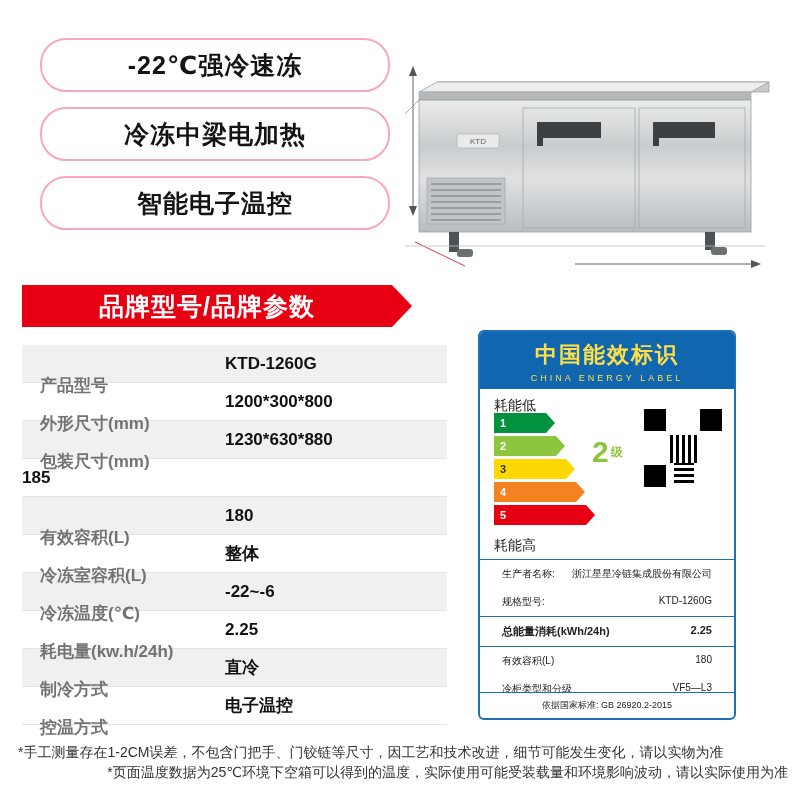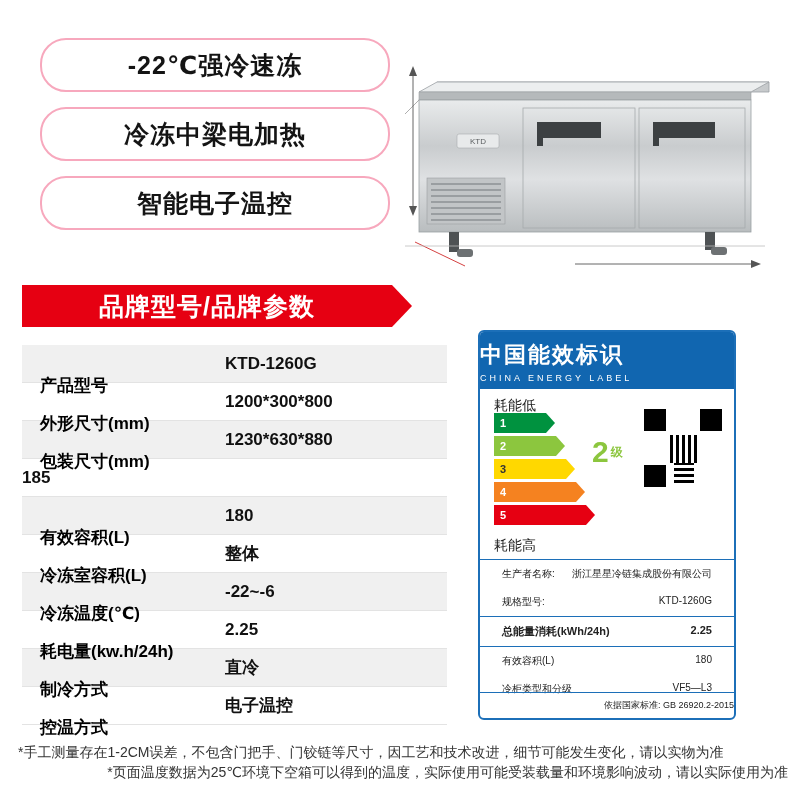--- a/index.html
+++ b/index.html
@@ -43,30 +43,30 @@
   .banner:after{
     content:"";position:absolute;right:-20px;top:0;
     border-top:21px solid transparent;border-bottom:21px solid transparent;
     border-left:20px solid #e60012;
   }
 
   
   .spec-table{position:absolute;left:22px;top:345px;width:425px;}
   .spec-row{display:flex;height:37px;align-items:center;border-bottom:1px solid #e3e3e3;}
   .spec-row.alt{background:#f0f0f0;}
-  .spec-k{width:185px;padding-left:18px;font-size:17px;font-weight:bold;color:#000000;margin-top:44px;}
+  .spec-k{width:185px;padding-left:18px;font-size:17px;font-weight:bold;color:#737373;margin-top:44px;}
   .spec-v{font-size:17px;font-weight:bold;color:#111;}
 
   
   .energy{
     position:absolute;left:478px;top:330px;width:258px;height:390px;
     border:2px solid #1c6fb8;border-radius:6px;background:#fff;
     box-sizing:border-box;overflow:hidden;
   }
-  .e-head{background:#1166b0;color:#ffffff;padding:8px 0 6px;}
+  .e-head{background:#1166b0;color:#fde047;text-align:center;padding:8px 0 6px;}
   .e-head .cn{font-size:22px;font-weight:bold;letter-spacing:2px;}
   .e-head .en{font-size:9px;letter-spacing:3px;margin-top:3px;}
   .e-mid{position:relative;height:170px;border-bottom:1px solid #1c6fb8;}
   .e-grade-lbl{position:absolute;left:14px;top:8px;font-size:14px;color:#222;}
   .e-grade-lbl.low{top:148px;}
   .grades{position:absolute;left:14px;top:24px;}
   .g{height:20px;margin-bottom:3px;color:#fff;font-size:11px;font-weight:bold;
      display:flex;align-items:center;padding-left:6px;position:relative;}
   .g:after{content:"";position:absolute;right:-9px;top:0;border-top:10px solid transparent;border-bottom:10px solid transparent;}
   .g1{width:46px;background:#00923f;} .g1:after{border-left:9px solid #00923f;}
@@ -89,21 +89,21 @@
         linear-gradient(#fff,#fff) 5px 61px/12px 12px no-repeat,
         linear-gradient(#000,#000) 8px 64px/6px 6px no-repeat,
         repeating-linear-gradient(90deg,#000 0 3px,#fff 3px 6px) 26px 26px/28px 28px no-repeat,
         repeating-linear-gradient(0deg,#000 0 3px,#fff 3px 6px) 30px 30px/20px 44px no-repeat,
         #fff;}
   .e-rows{font-size:10px;}
   .e-r{display:flex;justify-content:space-between;padding:7px 22px;color:#222;}
   .e-r.bold{font-weight:bold;font-size:11px;text-align:center;}
   .e-sep{border-top:1px solid #1c6fb8;}
   .e-foot{position:absolute;bottom:0;left:0;right:0;border-top:1px solid #1c6fb8;
-          text-align:right;font-size:9px;padding:6px 0;color:#222;}
+          text-align:center;font-size:9px;padding:6px 0;color:#222;}
 
   
   .notes{position:absolute;left:18px;top:742px;width:770px;}
   .note{font-size:14px;color:#333;line-height:20px;}
   .note.n2{text-align:right;}
 </style>
 </head>
 <body>
 
 <div class="page">

